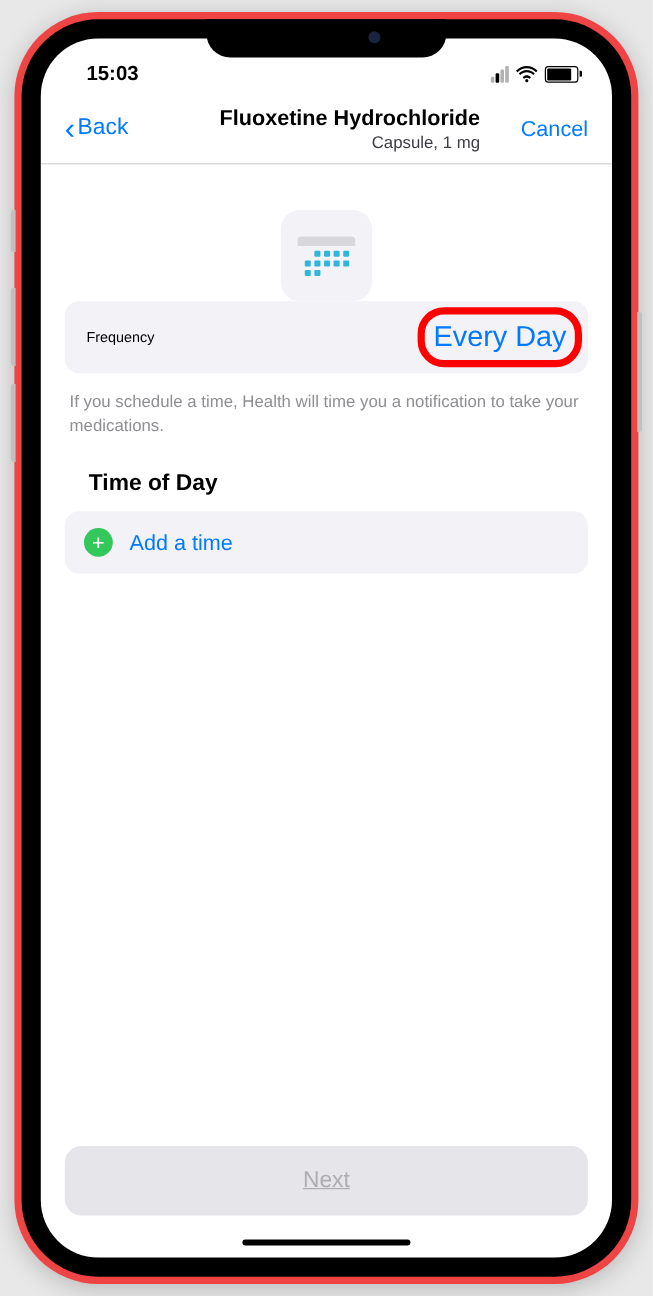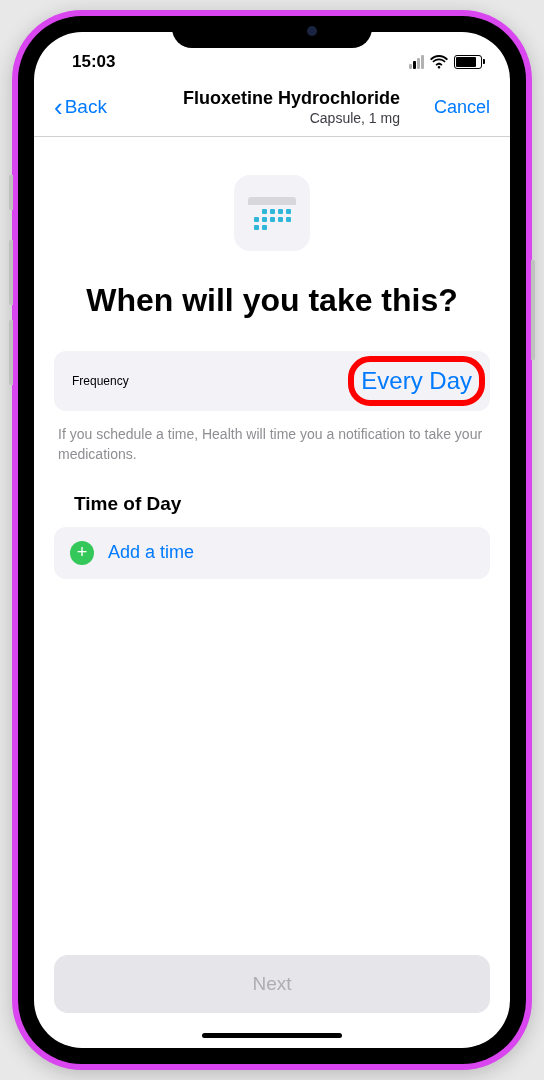--- a/index.html
+++ b/index.html
@@ -8,21 +8,21 @@
       font-family: -apple-system, BlinkMacSystemFont, "Segoe UI", Helvetica, Arial, sans-serif;
       display: flex;
       justify-content: center;
       align-items: center;
       min-height: 1080px;
       width: 544px;
     }
     .phone-frame {
       width: 520px;
       height: 1060px;
-      background: #d946ef;
+      background: #ef4444;
       border-radius: 70px;
       padding: 6px;
       box-shadow: 0 4px 20px rgba(0,0,0,0.2);
       position: relative;
     }
     .phone-bezel {
       width: 100%;
       height: 100%;
       background: #000;
       border-radius: 64px;
@@ -213,20 +213,21 @@
     
     .next-button {
       margin: 20px;
       background: #e5e5ea;
       border-radius: 14px;
       padding: 18px;
       text-align: center;
       font-size: 19px;
       font-weight: 500;
       color: #aeaeb2;
+      text-decoration: underline;
     }
     
     .home-indicator {
       width: 140px;
       height: 5px;
       background: #000;
       border-radius: 3px;
       margin: 0 auto 10px;
     }
     .btn-left {
@@ -307,21 +308,20 @@
               <div class="calendar-dot"></div>
               <div class="calendar-dot"></div>
             <div class="calendar-dot"></div>
               <div class="calendar-dot"></div>
               <div class="calendar-dot dim"></div>
               <div class="calendar-dot dim"></div>
               <div class="calendar-dot dim"></div>
           </div>
         </div>
 
-        <h1 class="heading">When will you take this?</h1>
 
         <div class="row-card">
           <span class="row-label">Frequency</span>
           <span class="row-value">
             <span>Every Day</span>
             <span class="highlight-ring"></span>
           </span>
         </div>
 
         <p class="helper-text">If you schedule a time, Health will time you a notification to take your medications.</p>

